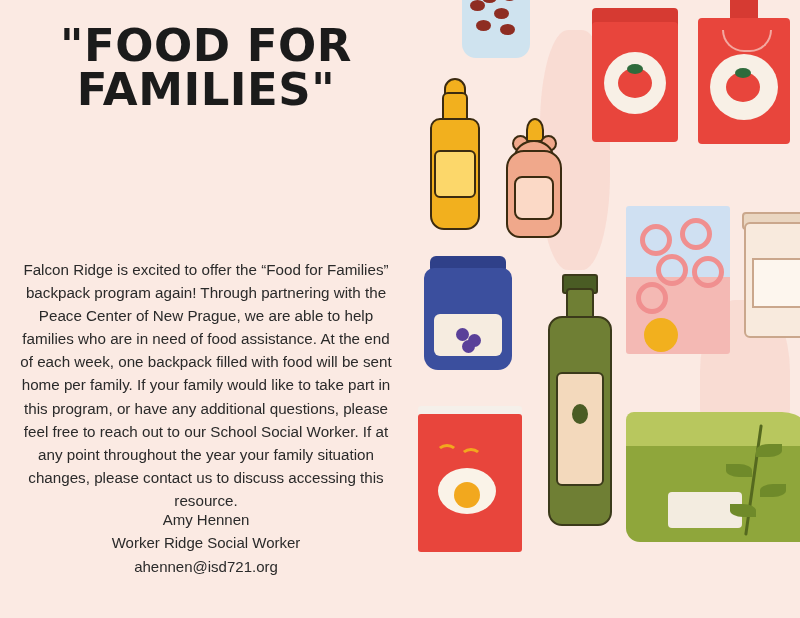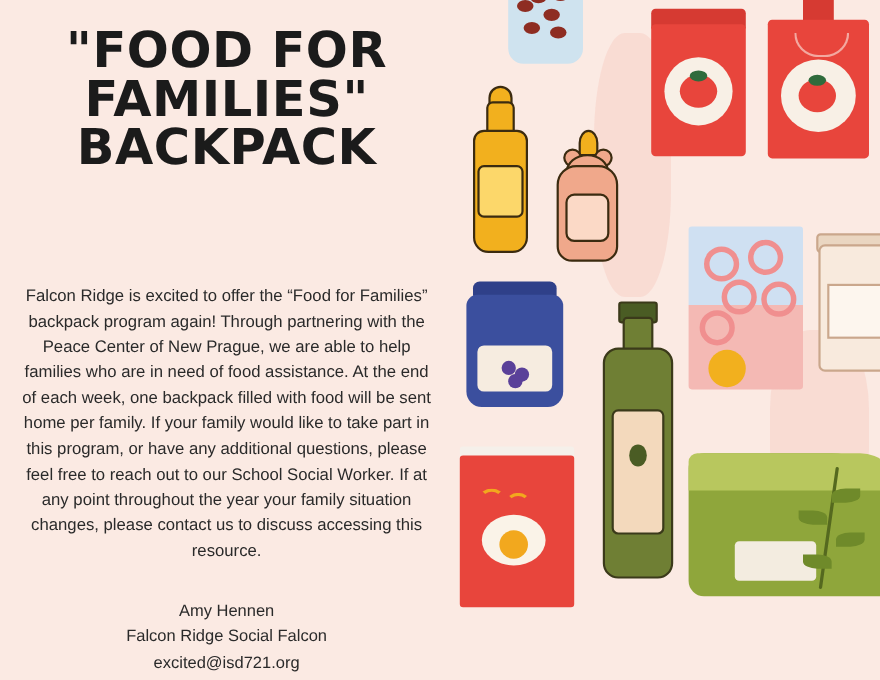--- a/index.html
+++ b/index.html
@@ -61,21 +61,20 @@
   }
   .contact {
     position: absolute;
     top: 508px;
     left: 14px;
     width: 384px;
     text-align: center;
     font-size: 15px;
     line-height: 1.55;
     color: #2a2a2a;
-    margin-top: 36px;
   }
   .contact div { display:block; }
 
   
   .art {
     position: absolute;
     left: 400px;
     top: 0;
     width: 400px;
     height: 618px;
@@ -381,25 +380,24 @@
     <div class="leaf" style="left:356px; top:444px;"></div>
     <div class="leaf" style="left:326px; top:464px; transform:scaleX(-1);"></div>
     <div class="leaf" style="left:360px; top:484px;"></div>
     <div class="leaf" style="left:330px; top:504px; transform:scaleX(-1);"></div>
   </div>
 
   <div class="left-col">
     <div class="title">
       <span>"Food For</span>
       <span>Families"</span>
-      <span>Backpack</span>
     </div>
 
     <div class="body-text">Falcon Ridge is excited to offer the “Food for Families” backpack program again! Through partnering with the Peace Center of New Prague, we are able to help families who are in need of food assistance. At the end of each week, one backpack filled with food will be sent home per family. If your family would like to take part in this program, or have any additional questions, please feel free to reach out to our School Social Worker. If at any point throughout the year your family situation changes, please contact us to discuss accessing this resource.</div>
 
     <div class="contact">
       <div>Amy Hennen</div>
-      <div>Falcon Ridge Social Falcon</div>
-      <div>excited@isd721.org</div>
+      <div>Worker Ridge Social Worker</div>
+      <div>ahennen@isd721.org</div>
     </div>
   </div>
 
 </div>
 
 </body></html>

